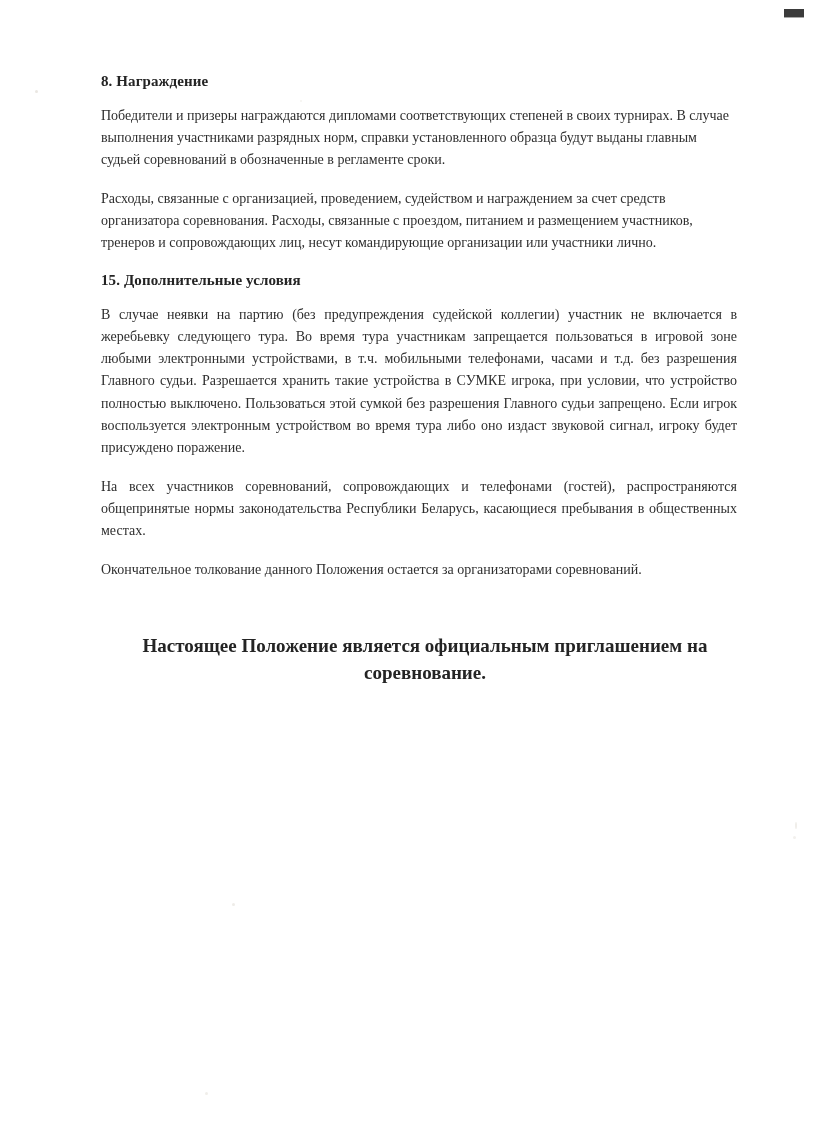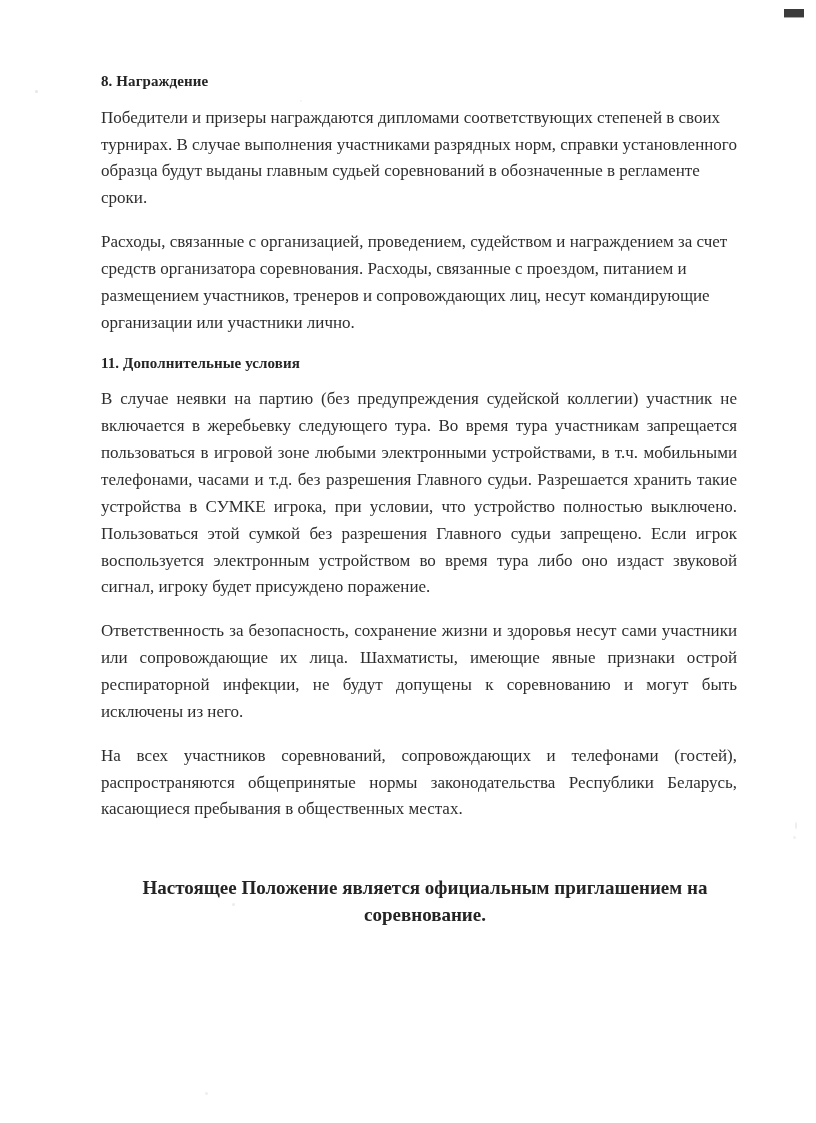--- a/index.html
+++ b/index.html
@@ -54,21 +54,21 @@
     line-height: 1.25;
     margin: 0 0 14px 0;
     letter-spacing: .1px;
     color: #242424;
   }
   .sec-gap-9  { margin-top: 24px; }
   .sec-gap-10 { margin-top: 25px; }
   .sec-gap-11 { margin-top: 26px; }
 
   p.body-par {
-    font-size: 17px;
+    font-size: 14px;
     line-height: 1.58;
     margin: 0 0 17px 0;
     color: #2e2e2e;
     text-align: left;
   }
   p.body-par.justified {
     text-align: justify;
     text-justify: inter-word;
   }
   p.body-par:last-child { margin-bottom: 0; }
@@ -97,22 +97,22 @@
   <div class="speck speck-e"></div>
   <div class="speck speck-f"></div>
 
   <div class="content">
 
     <h2 class="section-heading">8. Награждение</h2>
     <p class="body-par">Победители и призеры награждаются дипломами соответствующих степеней в своих турнирах. В случае выполнения участниками разрядных норм, справки установленного образца будут выданы главным судьей соревнований в обозначенные в регламенте сроки.</p>
 
     <p class="body-par">Расходы, связанные с организацией, проведением, судейством и награждением за счет средств организатора соревнования. Расходы, связанные с проездом, питанием и размещением участников, тренеров и сопровождающих лиц, несут командирующие организации или участники лично.</p>
 
-    <h2 class="section-heading sec-gap-10">11.  Дополнительные условия</h2>
+    <h2 class="section-heading sec-gap-10">15.  Дополнительные условия</h2>
     <p class="body-par justified">В случае неявки на партию (без предупреждения судейской коллегии) участник не включается в жеребьевку следующего тура. Во время тура участникам запрещается пользоваться в игровой зоне любыми электронными устройствами, в т.ч. мобильными телефонами, часами и т.д. без разрешения Главного судьи. Разрешается хранить такие устройства в СУМКЕ игрока, при условии, что устройство полностью выключено. Пользоваться этой сумкой без разрешения Главного судьи запрещено. Если игрок воспользуется электронным устройством во время тура либо оно издаст звуковой сигнал, игроку будет присуждено поражение.</p>
 
-    <p class="body-par justified">Ответственность за безопасность, сохранение жизни и здоровья несут сами участники или сопровождающие их лица. Шахматисты, имеющие явные признаки острой респираторной инфекции, не будут допущены к соревнованию и могут быть исключены из него.</p>
     <p class="body-par justified">На всех участников соревнований, сопровождающих и телефонами (гостей), распространяются общепринятые нормы законодательства Республики Беларусь, касающиеся пребывания в общественных местах.</p>
+    <p class="body-par">Окончательное толкование данного Положения остается за организаторами соревнований.</p>
 
     <div class="closing">Настоящее Положение является официальным приглашением на соревнование.</div>
 
   </div>
 </div>
 
 </body></html>

